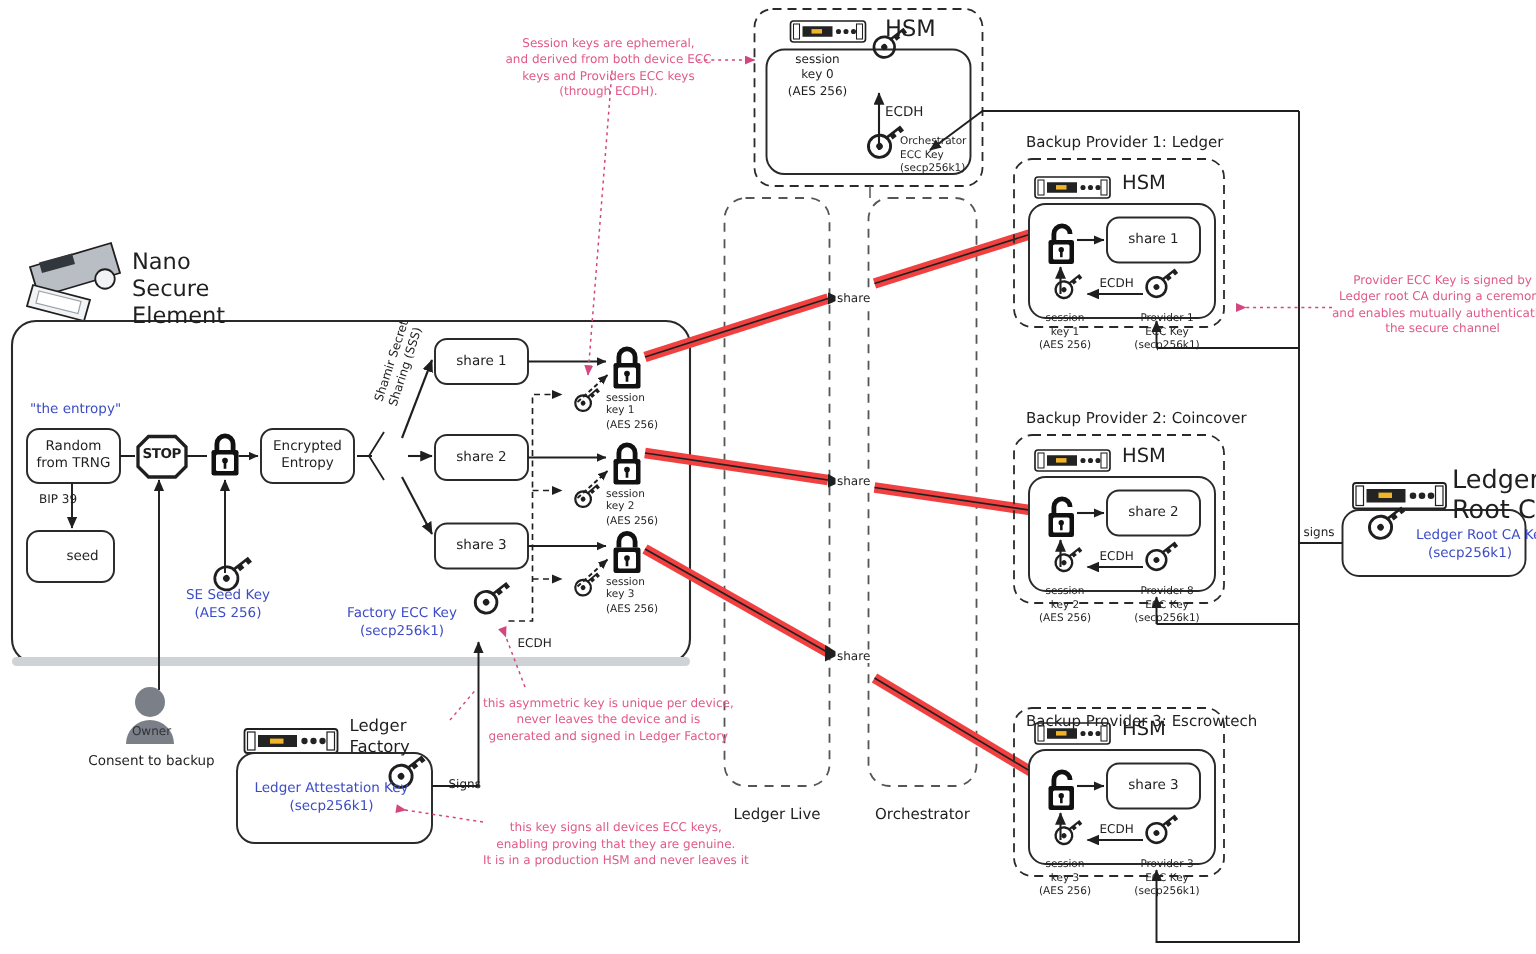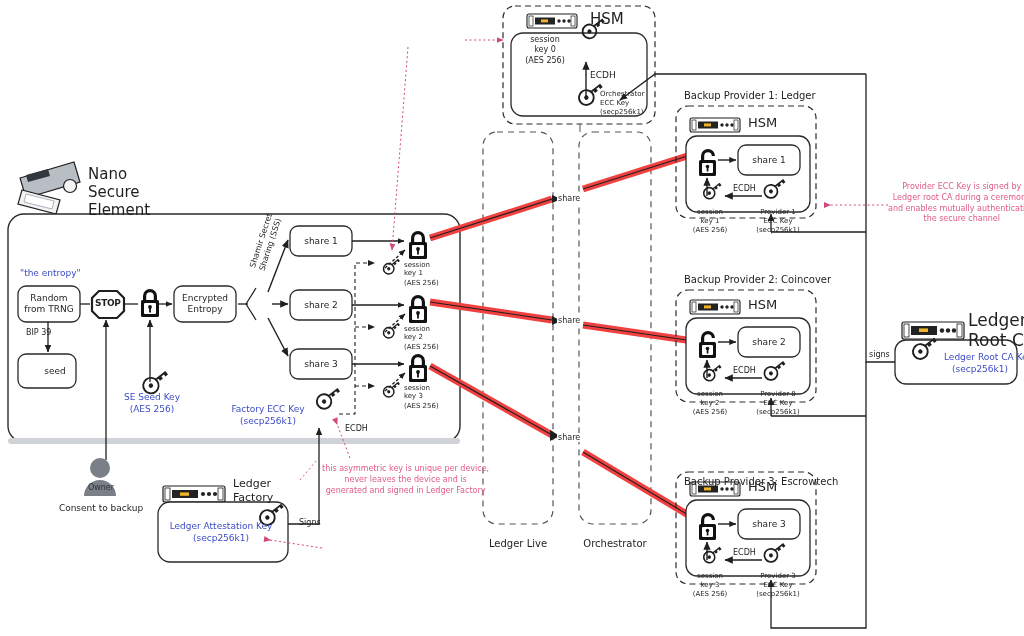--- a/index.html
+++ b/index.html
@@ -481,21 +481,28 @@
 <div class="lbl hand sz-7 t-dark ctr" style="left:778px;top:572px;text-align:center;white-space:pre;line-height:1.25;">Provider 3
 ECC Key</div>
 <div class="lbl hand sz-7 t-dark ctr" style="left:778px;top:590px;text-align:center;">(secp256k1)</div>
 
 <div class="lbl hand sz-17 t-dark" style="left:968px;top:310px;">Ledger</div>
 <div class="lbl hand sz-17 t-dark" style="left:968px;top:330px;">Root CA</div>
 <div class="lbl hand sz-9 t-blue" style="left:944px;top:352px;">Ledger Root CA Key</div>
 <div class="lbl hand sz-9 t-blue" style="left:952px;top:364px;">(secp256k1)</div>
 <div class="lbl hand sz-8 t-dark" style="left:869px;top:350px;">signs</div>
 
+<div class="lbl hand sz-8 t-pink" style="left:337px;top:24px;white-space:pre;text-align:center;line-height:1.35;">Session keys are ephemeral,
+and derived from both device ECC
+keys and Providers ECC keys
+(through ECDH).</div>
 <div class="lbl hand sz-8 t-pink" style="left:888px;top:182px;white-space:pre;text-align:center;line-height:1.35;">Provider ECC Key is signed by
 Ledger root CA during a ceremony
 and enables mutually authenticating
 the secure channel</div>
 <div class="lbl hand sz-8 t-pink" style="left:322px;top:464px;white-space:pre;text-align:center;line-height:1.35;">this asymmetric key is unique per device,
 never leaves the device and is
 generated and signed in Ledger Factory</div>
+<div class="lbl hand sz-8 t-pink" style="left:322px;top:547px;white-space:pre;text-align:center;line-height:1.35;">this key signs all devices ECC keys,
+enabling proving that they are genuine.
+It is in a production HSM and never leaves it</div>
 
 </div>
 
 </body></html>

